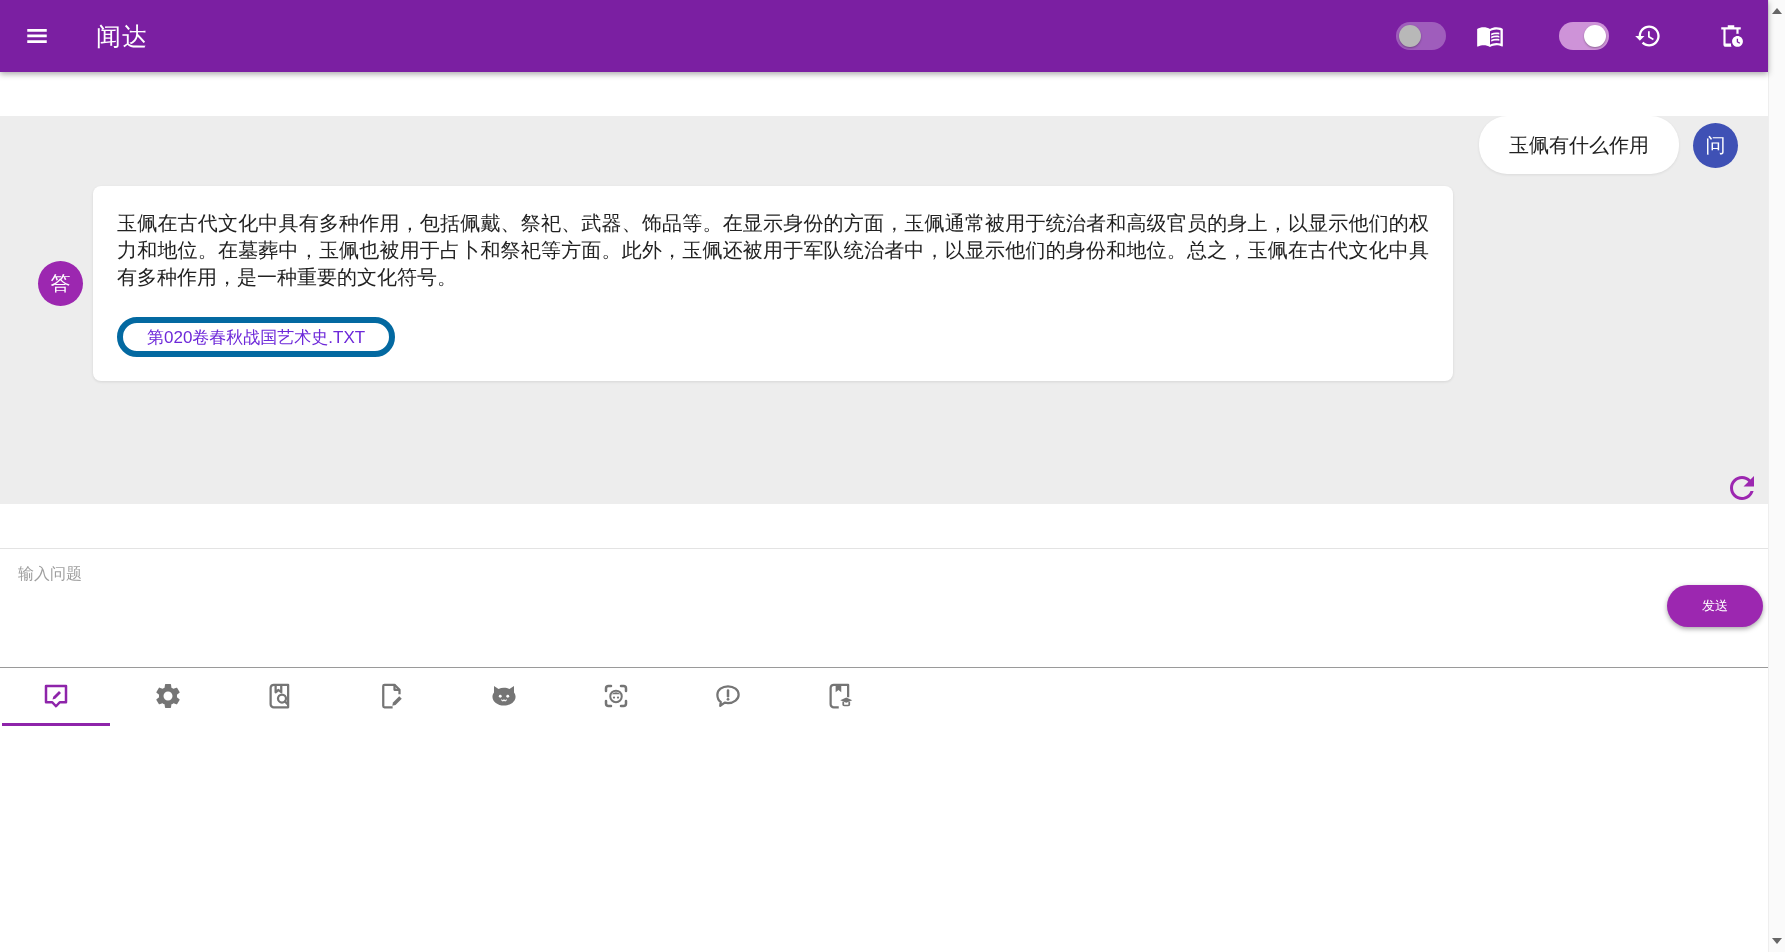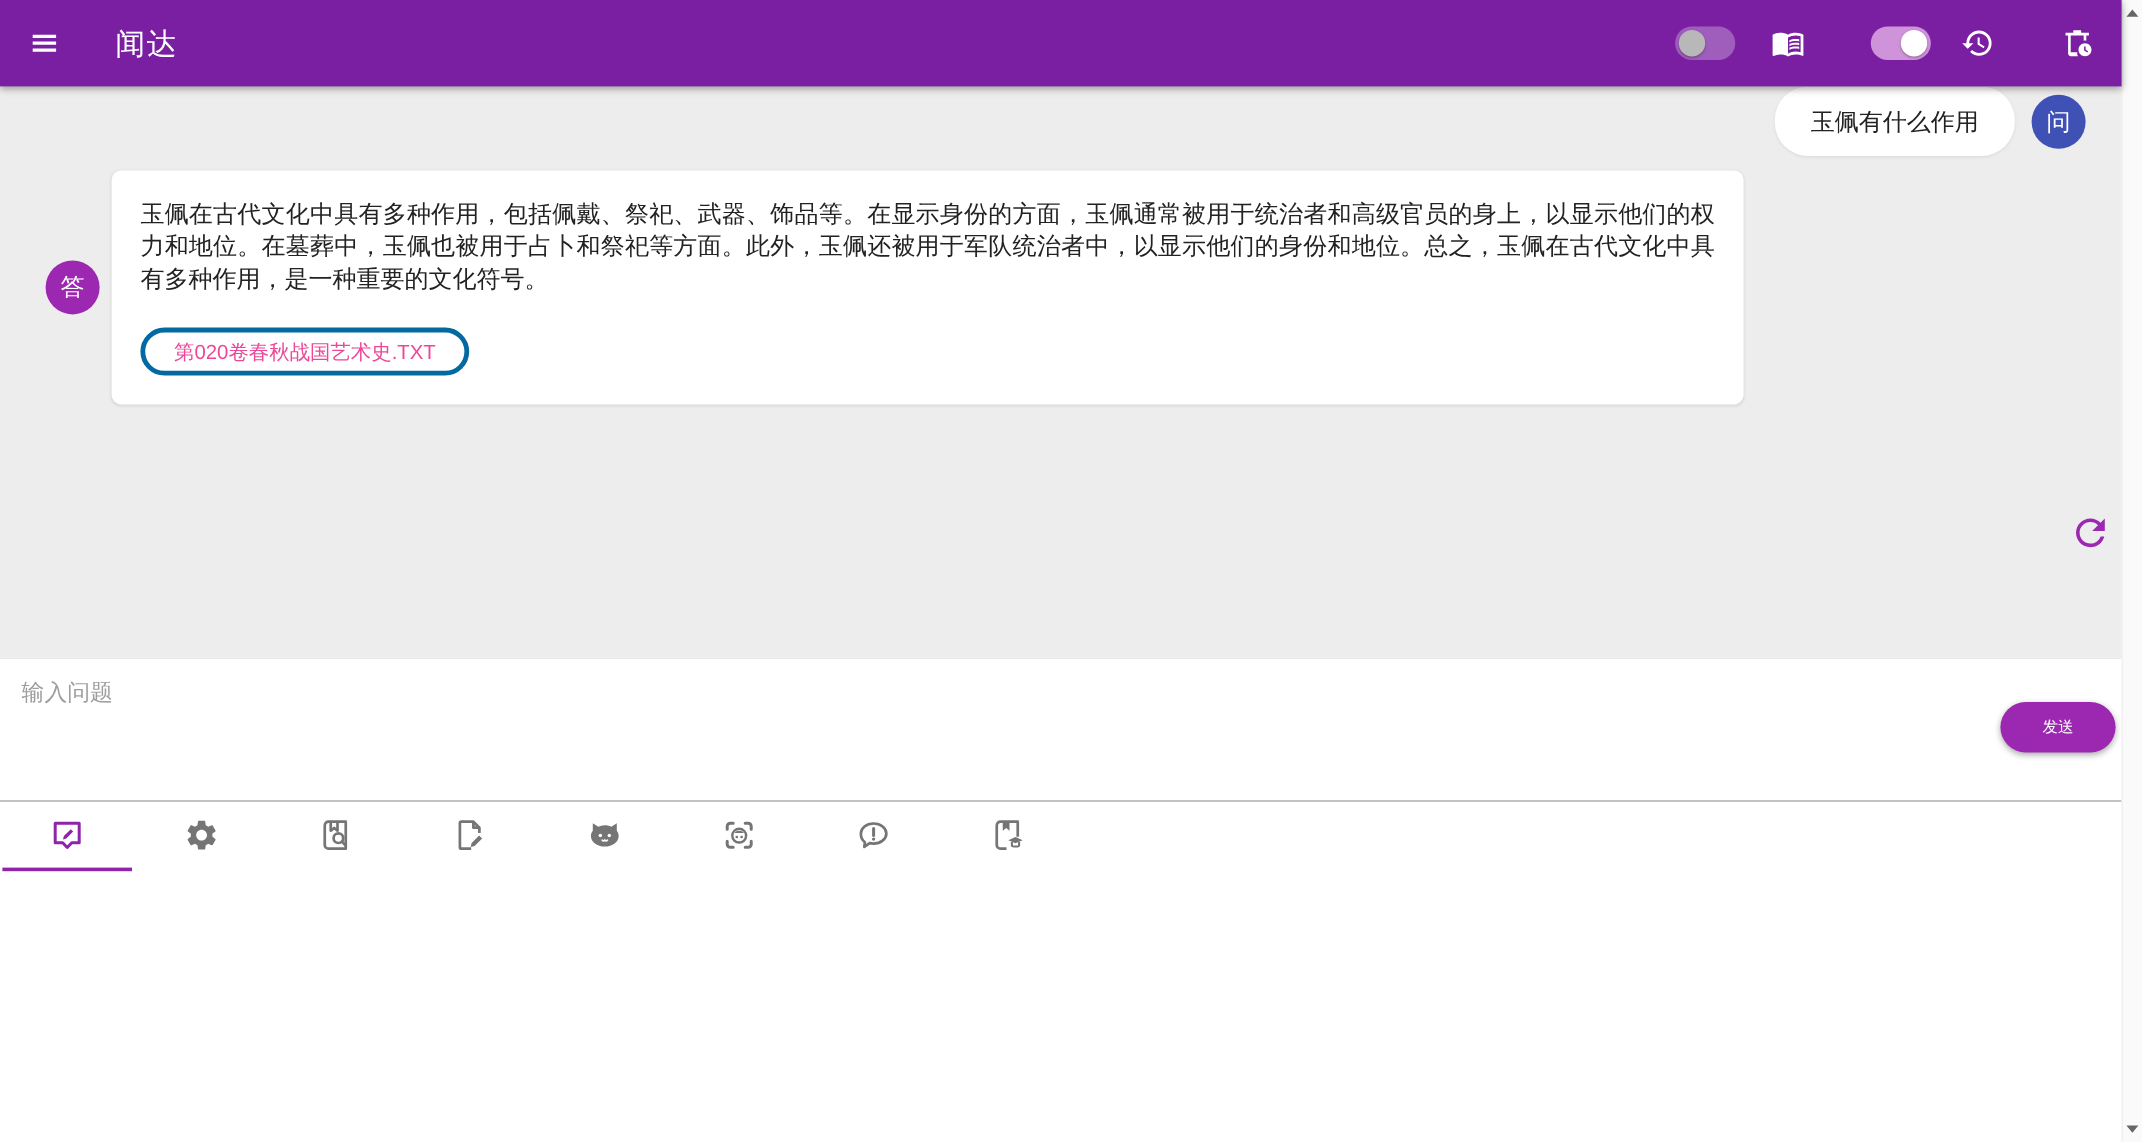--- a/index.html
+++ b/index.html
@@ -1,20 +1,20 @@
 <!DOCTYPE html>
 <html><head>
 <meta charset="utf-8">
 <style>
   * { margin:0; padding:0; box-sizing:border-box; }
   html,body { width:1785px; height:952px; overflow:hidden; background:#fff;
     font-family:"Liberation Sans","DejaVu Sans",sans-serif; }
 
   .app { position:absolute; left:0; top:0; width:1768px; height:728px;
-    display:flex; flex-direction:column; }
+    display:flex; flex-direction:column;gap:44px; }
 
   
   .header { height:72px; background:#7B1FA2; display:flex; align-items:center;
     padding:0 24px; box-shadow:0 2px 6px rgba(0,0,0,.35); position:relative; z-index:5; flex:none; }
   .hamburger { width:30px; height:30px; display:flex; align-items:center; cursor:pointer; }
   .app-title { color:#fff; font-size:25px; margin-left:42px; letter-spacing:1px; }
   .header-right { margin-left:auto; display:flex; align-items:center; }
 
   .switch { width:50px; height:28px; border-radius:14px; position:relative; cursor:pointer; flex:none; }
   .switch .knob { position:absolute; top:3px; width:22px; height:22px; border-radius:50%;
@@ -35,30 +35,30 @@
   .avatar { width:45px; height:45px; border-radius:50%; color:#fff; font-size:20px;
     display:flex; align-items:center; justify-content:center; flex:none; }
   .q-avatar { background:#3F51B5; margin-left:14px; }
   .a-avatar { background:#9C27B0; margin-right:10px; }
 
   .a-row { display:flex; align-items:center; margin-top:12px; padding-left:38px; }
   .a-bubble { background:#fff; border-radius:8px; padding:24px; width:1360px;
     box-shadow:0 1px 3px rgba(0,0,0,.1); }
   .a-text { font-size:20px; line-height:27px; color:#222; text-align:justify; }
   .sources { margin-top:26px; display:flex; gap:26px; }
-  .source-btn { height:40px; border:4px solid #0369a1; color:#ec4899; border-radius:20px;
+  .source-btn { height:40px; border:6px solid #0369a1; color:#6d28d9; border-radius:20px;
     background:#fff; padding:0 24px; font-size:17px; display:flex; align-items:center; cursor:pointer; }
 
   .refresh-btn { position:absolute; right:7px; top:353px; width:38px; height:38px;
     display:flex; align-items:center; justify-content:center; cursor:pointer; }
 
   
   .composer { height:180px; background:#fff; position:relative; flex:none; border-top:1px solid #e3e3e3; }
   .question-input { position:absolute; left:0; top:0; width:100%; height:118px; border:none;
-    outline:none; resize:none; padding:15px 18px; font-size:19px; color:#333; background:transparent; }
+    outline:none; resize:none; padding:15px 18px; font-size:16px; color:#333; background:transparent; }
   .question-input::placeholder { color:#9E9E9E; }
   .send-btn { position:absolute; right:5px; top:36px; width:96px; height:42px; border-radius:21px;
     background:#9C27B0; color:#fff; font-size:13px; border:none; cursor:pointer;
     box-shadow:0 2px 5px rgba(0,0,0,.35); }
   .input-underline { position:absolute; left:0; top:118px; width:100%; height:1px; background:#9a9a9a; }
 
   .toolbar { position:absolute; left:0; top:119px; bottom:0; display:flex; }
   .tab { width:112px; height:100%; display:flex; align-items:center; justify-content:center;
     position:relative; cursor:pointer; }
   .tab.active::after { content:""; position:absolute; left:2px; right:2px; bottom:2px;

